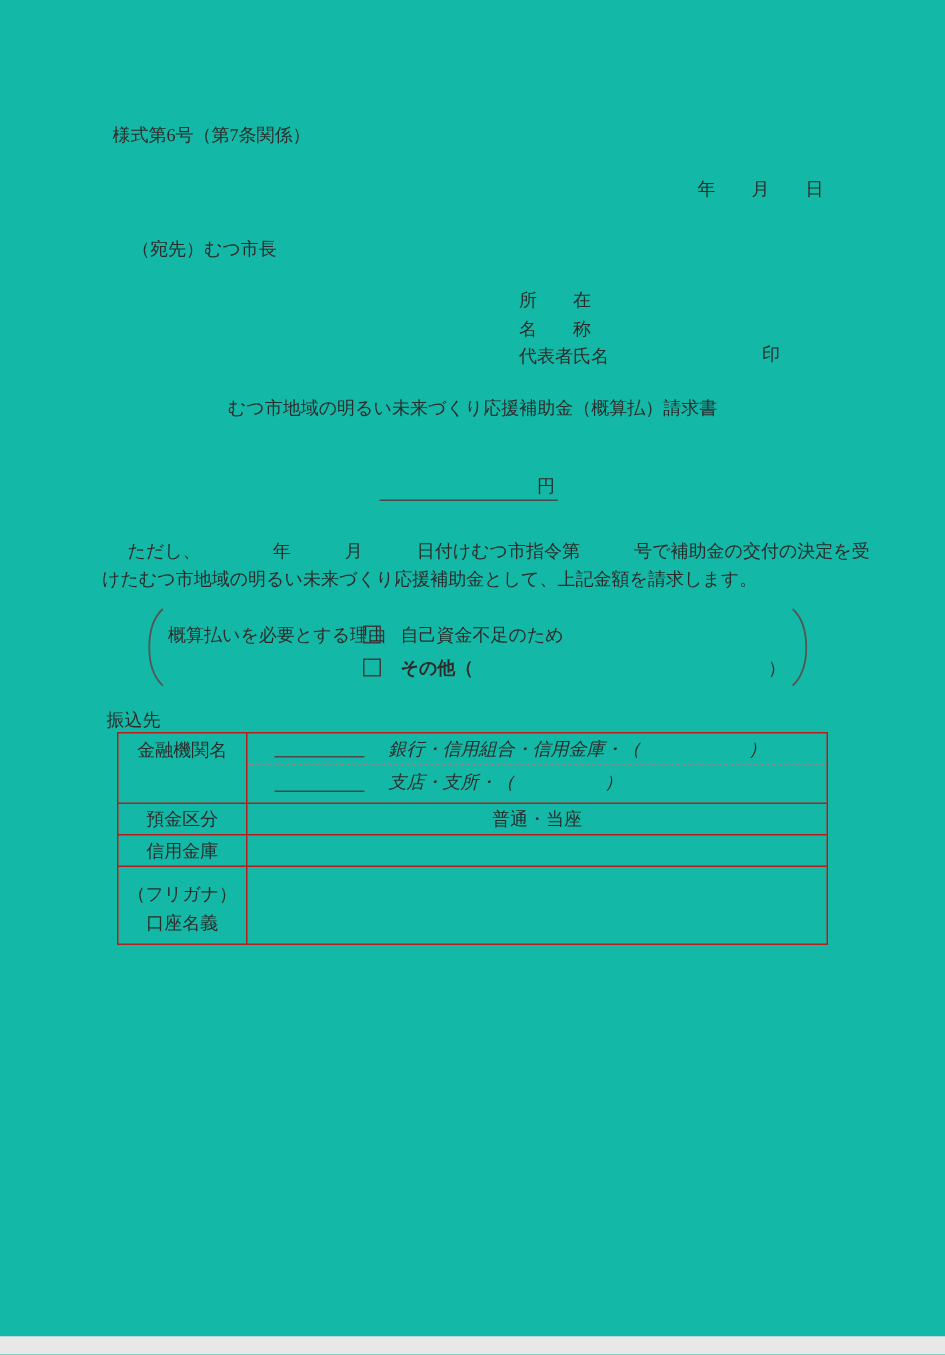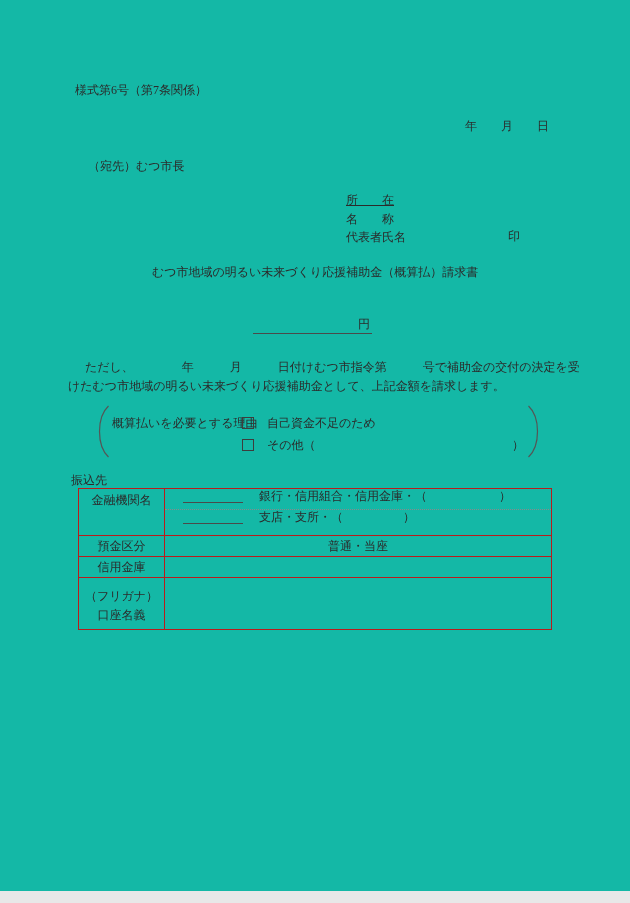--- a/index.html
+++ b/index.html
@@ -35,21 +35,21 @@
     border-collapse:collapse;table-layout:fixed;
     font-size:12px;color:#2b2b2b;
   }
   .transfer-table td{border:1px solid #b91c1c;padding:0;vertical-align:middle;}
   .transfer-table td.lbl{text-align:center;}
   .transfer-table td.lbl.top{vertical-align:top;padding-top:4px;}
   .r-bank{height:45px;}
   .r-deposit{height:21px;}
   .r-account{height:21px;}
   .r-name{height:52px;}
-  .bank-line{display:flex;align-items:flex-start;padding-left:18px;white-space:pre;}
+  .bank-line{display:flex;align-items:center;padding-left:18px;white-space:pre;font-style:italic;}
   .bank-line.l1{height:19px;border-bottom:1px dotted #8a8a8a;padding-bottom:1px;}
   .bank-line.l2{height:22px;padding-bottom:3px;}
   .blankline{
     display:inline-block;width:60px;height:13px;
     border-bottom:1px solid #4a4a4a;margin:0 16px 1px 0;flex:none;
   }
   .dep-val{text-align:center;}
   .name-lbl div{text-align:center;line-height:19px;}
   .name-lbl{padding-top:4px !important;}
 </style>
@@ -57,21 +57,21 @@
 <body>
 
 <div class="page">
 
   <div class="abs" style="left:75px;top:83px;">様式第6号（第7条関係）</div>
 
   <div class="abs" style="left:451px;top:119px;margin-left:14px;">年　　月　　日</div>
 
   <div class="abs" style="left:88px;top:159px;">（宛先）むつ市長</div>
 
-  <div class="abs" style="left:346px;top:193px;text-decoration:underline;">所　　在</div>
+  <div class="abs" style="left:346px;top:193px;">所　　在</div>
   <div class="abs" style="left:346px;top:212px;">名　　称</div>
   <div class="abs" style="left:346px;top:230px;">代表者氏名</div>
   <div class="abs" style="left:508px;top:229px;">印</div>
 
   <div class="center-line" style="top:265px;">むつ市地域の明るい未来づくり応援補助金（概算払）請求書</div>
 
   <div class="amount-line">
     <span class="unit">円</span>
   </div>
 
@@ -84,21 +84,21 @@
   <svg class="paren" style="left:527px;top:405px;" viewBox="0 0 13 53">
     <path d="M1.5,1 C8.5,7.5 10.5,16 10.5,26.5 C10.5,37 8.5,45.5 1.5,52" fill="none" stroke="#555" stroke-width="1.2"></path>
   </svg>
 
   <div class="abs" style="left:112px;top:416px;">概算払いを必要とする理由</div>
 
   <span class="chk" style="left:242px;top:417px;"></span>
   <div class="abs" style="left:267px;top:416px;">自己資金不足のため</div>
 
   <span class="chk" style="left:242px;top:439px;"></span>
-  <div class="abs" style="left:267px;top:438px;">その他（</div>
+  <div class="abs" style="left:267px;top:438px;font-weight:bold;">その他（</div>
   <div class="abs" style="left:512px;top:438px;">）</div>
 
   <div class="abs" style="left:71px;top:473px;">振込先</div>
 
   <table class="transfer-table">
     <colgroup>
         <col style="width:86px">
         <col>
       </colgroup>
     <tbody>

